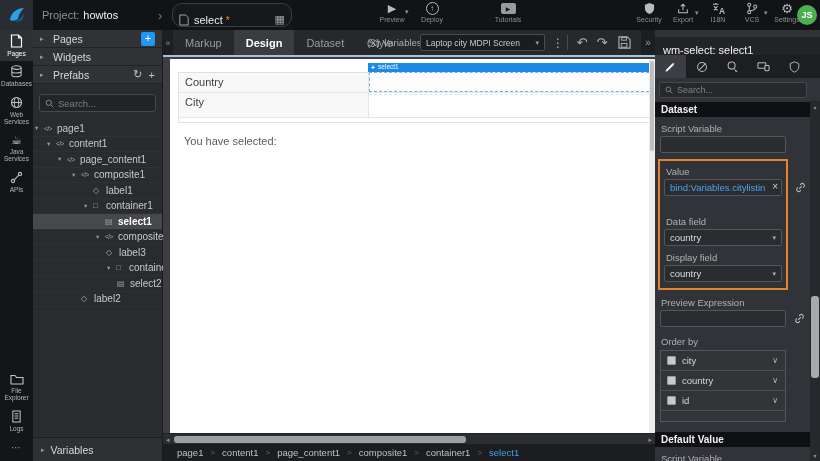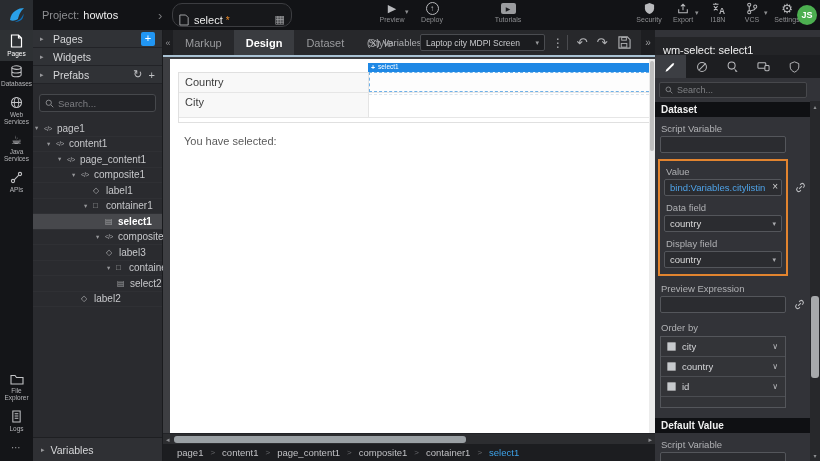--- a/index.html
+++ b/index.html
@@ -496,21 +496,21 @@
         <div class="flabel">Value</div>
         <div class="irow bind-input-wrap">
           <input type="text" value="bind:Variables.citylistingVar.dataSet" style="">
           <span class="clear-x">×</span>
           <span class="link-ic">
             <svg width="11" height="11" viewBox="0 0 12 12">
               <path d="M4.5 7.5 L7.5 4.5 M3.2 5.8 L2.2 6.8 a2.3 2.3 0 0 0 3.2 3.2 L6.4 9 M5.6 3 L6.6 2 a2.3 2.3 0 0 1 3.2 3.2 L8.8 6.2" fill="none" stroke="#b9babd" stroke-width="1.2"></path>
             </svg>
           </span>
         </div>
-        <div class="flabel" style="margin-top:6px;">Data field</div>
+        <div class="flabel" style="margin-top:20px;">Data field</div>
         <div class="irow">
           <div class="fsel">
             <span class="stext">country</span>
             <span class="sarr">▾</span>
           </div>
         </div>
         <div class="flabel" style="margin-top:6px;">Display field</div>
         <div class="irow">
           <div class="fsel">
             <span class="stext">country</span>

